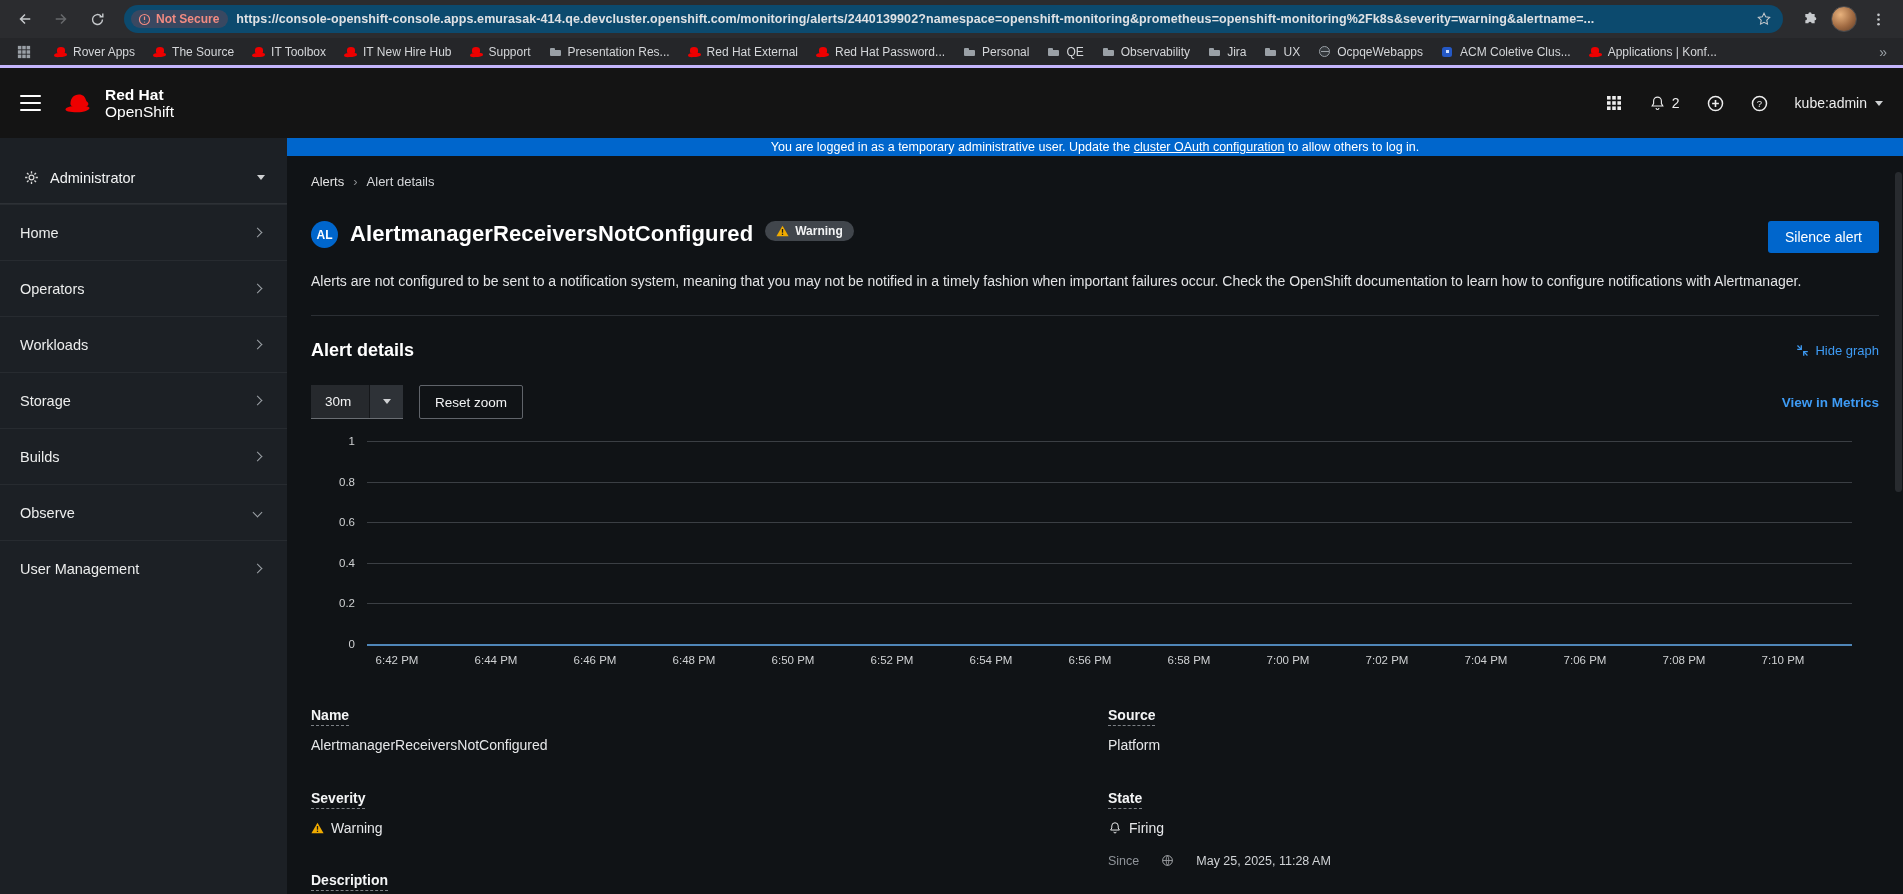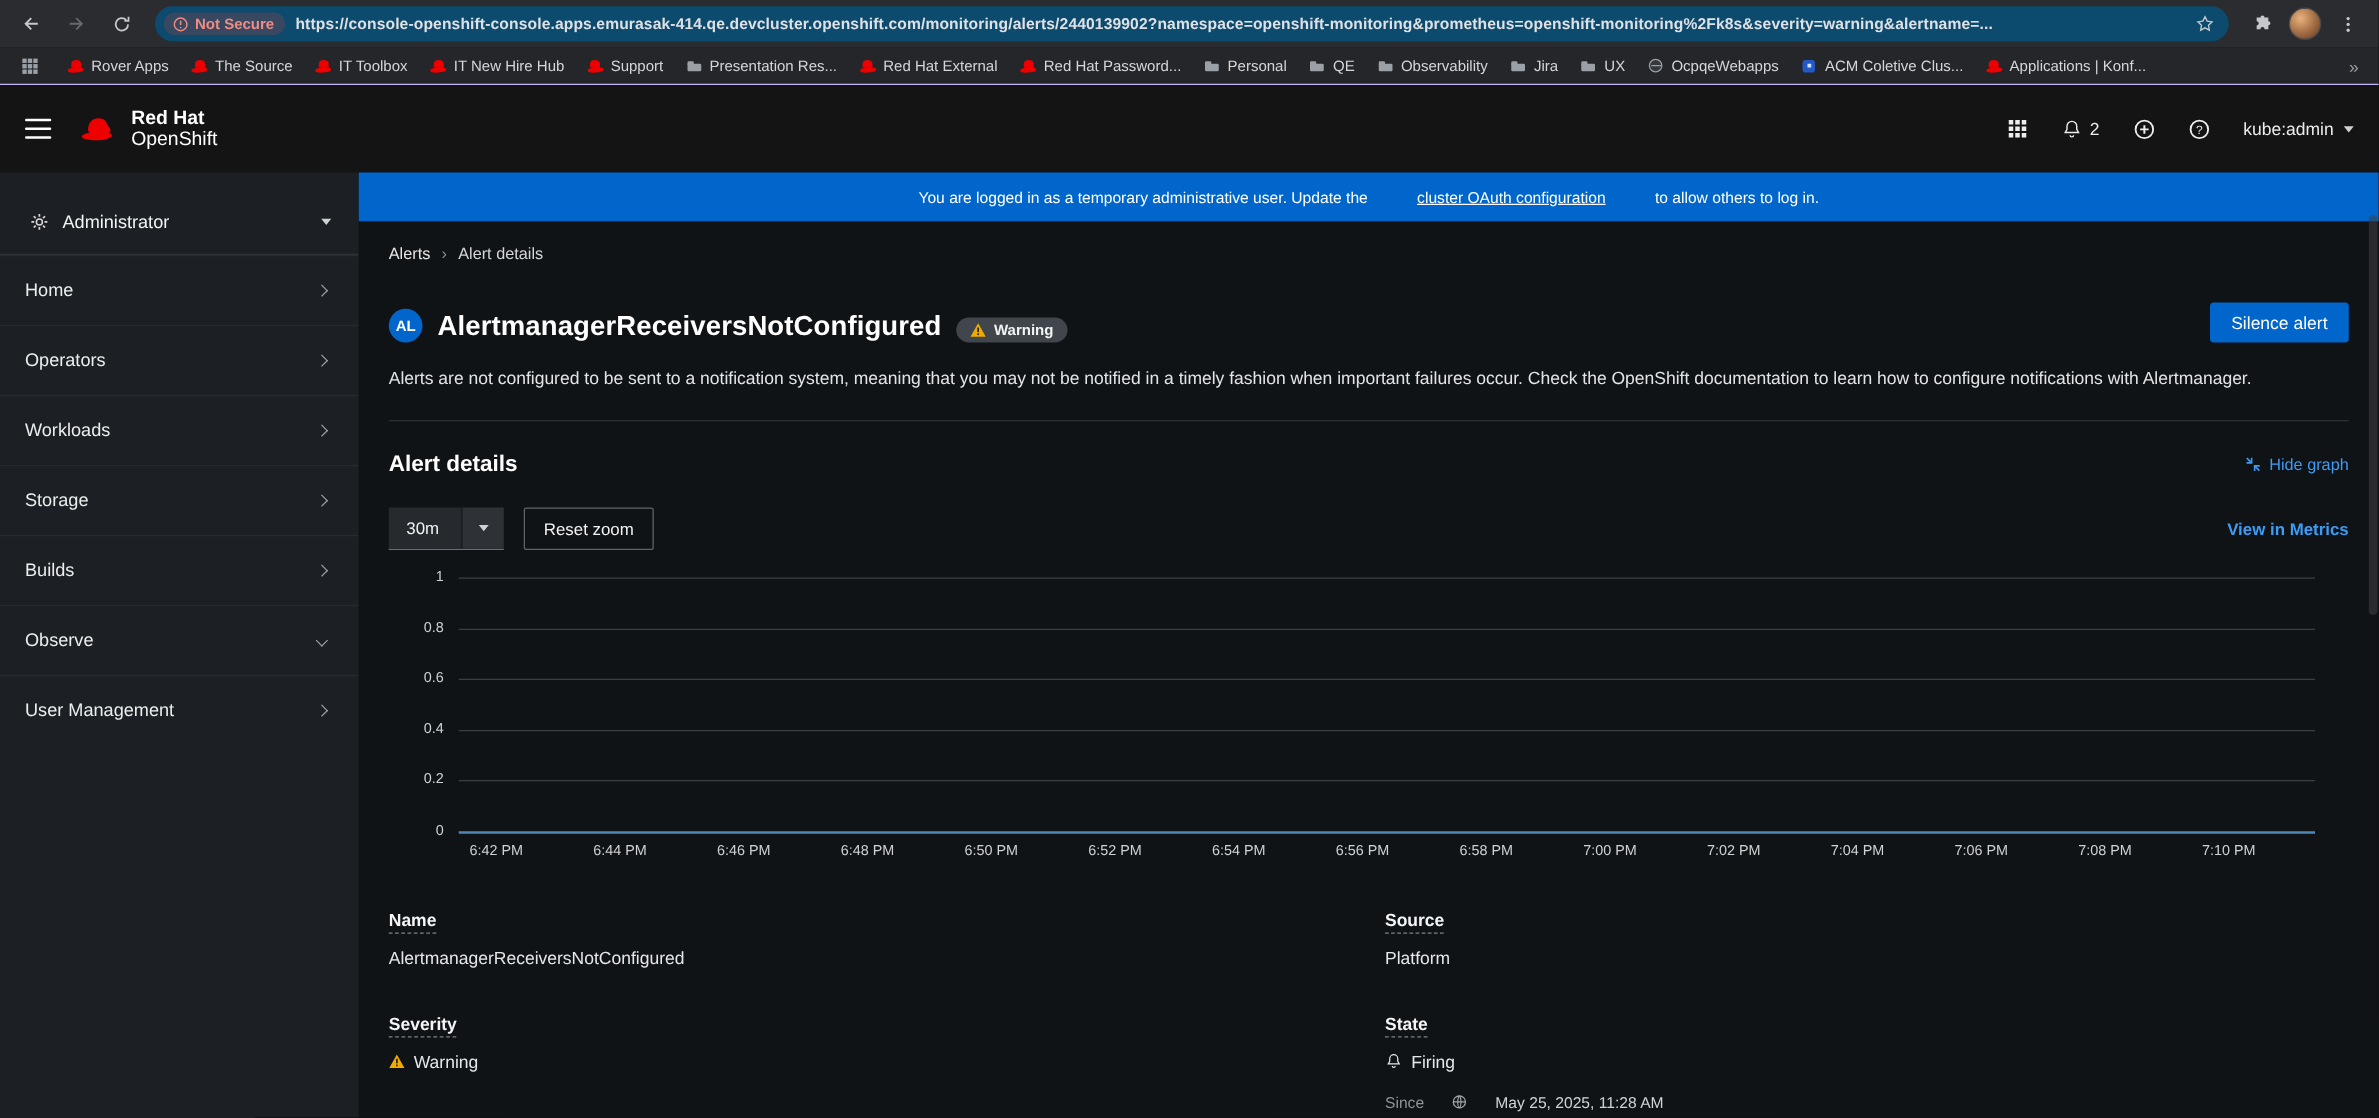--- a/index.html
+++ b/index.html
@@ -11,21 +11,21 @@
   }
   
   .chrome-top{height:38px;background:#2b2c2f;display:flex;align-items:center;padding:0 10px;gap:6px;}
   .nav-btn{width:30px;height:30px;border-radius:50%;display:flex;align-items:center;justify-content:center;flex:none;cursor:pointer;}
   .nav-btn.dim{opacity:.38;}
   .addr{flex:1;height:28px;background:#0c4a6e;border-radius:14px;display:flex;align-items:center;padding:0 6px 0 7px;gap:8px;min-width:0;margin:0 6px;}
   .chip{display:flex;align-items:center;gap:5px;background:rgba(219,68,55,.22);border-radius:10px;padding:2px 9px 2px 7px;flex:none;}
   .chip span{color:#f28b82;font-size:12px;font-weight:600;}
   .url{flex:1;min-width:0;white-space:nowrap;overflow:hidden;text-overflow:ellipsis;font-size:12.5px;color:#dfe1e4;font-weight:600;letter-spacing:.1px;}
   .avatar{width:26px;height:26px;border-radius:50%;flex:none;background:radial-gradient(circle at 35% 32%, #e8b27d 0%, #a06a42 55%, #5a3a26 100%);border:1px solid #4a4b4e;cursor:pointer;}
-  .bookmarks{height:30px;background:#252629;display:flex;align-items:center;padding:0 12px;gap:18px;border-bottom:1px solid #c4b5fd;overflow:hidden;white-space:nowrap;}
+  .bookmarks{height:30px;background:#252629;display:flex;align-items:center;padding:0 12px;gap:18px;border-bottom:3px solid #c4b5fd;overflow:hidden;white-space:nowrap;}
   .bm{display:flex;align-items:center;gap:6px;cursor:pointer;flex:none;}
   .bm-t{font-size:12px;color:#d4d6d9;}
   .overflow-chev{margin-left:auto;color:#9aa0a6;font-size:14px;flex:none;cursor:pointer;padding:0 4px;}
   .ic{position:relative;width:13px;height:13px;display:inline-block;flex:none;}
   .ic-redhat::before{content:"";position:absolute;left:2.5px;top:2px;width:8px;height:6px;background:#e00;border-radius:50% 50% 12% 12%;}
   .ic-redhat::after{content:"";position:absolute;left:0;top:7.5px;width:13px;height:3.5px;background:#e00;border-radius:40%/60%;transform:rotate(-4deg);}
   .ic-folder::before{content:"";position:absolute;left:1px;top:4.5px;width:11px;height:6.5px;background:#9aa0a6;border-radius:1px;}
   .ic-folder::after{content:"";position:absolute;left:1px;top:2.5px;width:5px;height:3px;background:#9aa0a6;border-radius:1px 1px 0 0;}
   .ic-globe::before{content:"";position:absolute;inset:1px;border-radius:50%;background:#34383c;border:1px solid #9aa0a6;}
   .ic-globe::after{content:"";position:absolute;left:2.5px;right:2.5px;top:6px;height:1px;background:#9aa0a6;}
@@ -53,28 +53,28 @@
   .nav-item .lbl{flex:1;}
   .chev{display:inline-block;width:7px;height:7px;border-right:1.7px solid #9ca1a7;border-bottom:1.7px solid #9ca1a7;flex:none;}
   .chev.right{transform:rotate(-45deg);}
   .chev.down{transform:rotate(45deg);}
   .subnav{padding:4px 0 8px 0;}
   .sub-item{height:37px;display:flex;align-items:center;padding-left:44px;font-size:13.5px;color:#d6d8da;cursor:pointer;}
   .sub-item.selected{background:#363b41;box-shadow:inset 4px 0 0 #4a90d9;color:#fff;}
   .nav-gap{margin-top:12px;}
   
   .content-col{flex:1;display:flex;flex-direction:column;min-width:0;position:relative;background:#101316;}
-  .banner{height:39px;background:#0066cc;color:#fff;font-size:12.5px;display:flex;align-items:center;justify-content:center;white-space:pre;flex:none;gap:36px;}
+  .banner{height:18px;background:#0066cc;color:#fff;font-size:12.5px;display:flex;align-items:center;justify-content:center;white-space:pre;flex:none;}
   .banner a{color:#fff;font-weight:500;cursor:pointer;}
   .page{flex:1;padding:18px 24px 0 24px;overflow:hidden;}
   .breadcrumb{display:flex;align-items:center;gap:9px;font-size:13px;margin-bottom:18px;}
   .breadcrumb .lnk{color:#e5e5e5;cursor:pointer;}
   .breadcrumb .sep{color:#8a8d90;}
   .breadcrumb .cur{color:#d4d6d9;}
-  .title-row{display:flex;align-items:flex-end;gap:12px;height:32px;margin-top:32px;}
+  .title-row{display:flex;align-items:flex-start;gap:12px;height:32px;margin-top:32px;}
   .res-badge{width:27px;height:27px;border-radius:50%;background:#0066cc;color:#fff;font-size:12px;font-weight:700;display:flex;align-items:center;justify-content:center;flex:none;}
   .page-title{font-size:22px;font-weight:700;color:#fff;letter-spacing:.1px;}
   .sev-pill{display:inline-flex;align-items:center;gap:6px;background:#41464c;border-radius:12px;padding:3px 11px;font-size:12px;font-weight:600;color:#f2f3f4;}
   .btn-primary{margin-left:auto;background:#0066cc;color:#fff;border:none;border-radius:3px;font-size:14px;padding:8px 17px;cursor:pointer;font-family:inherit;}
   .summary{margin-top:18px;font-size:14px;color:#e3e4e6;line-height:1.45;}
   .divider{margin-top:24px;border-bottom:1px solid #2b2f34;}
   .section{padding-top:24px;}
   .section-head{display:flex;align-items:center;}
   .section-title{font-size:18px;font-weight:700;color:#fff;}
   .link{color:#3e9bf4;font-size:13px;cursor:pointer;display:inline-flex;align-items:center;gap:6px;}

